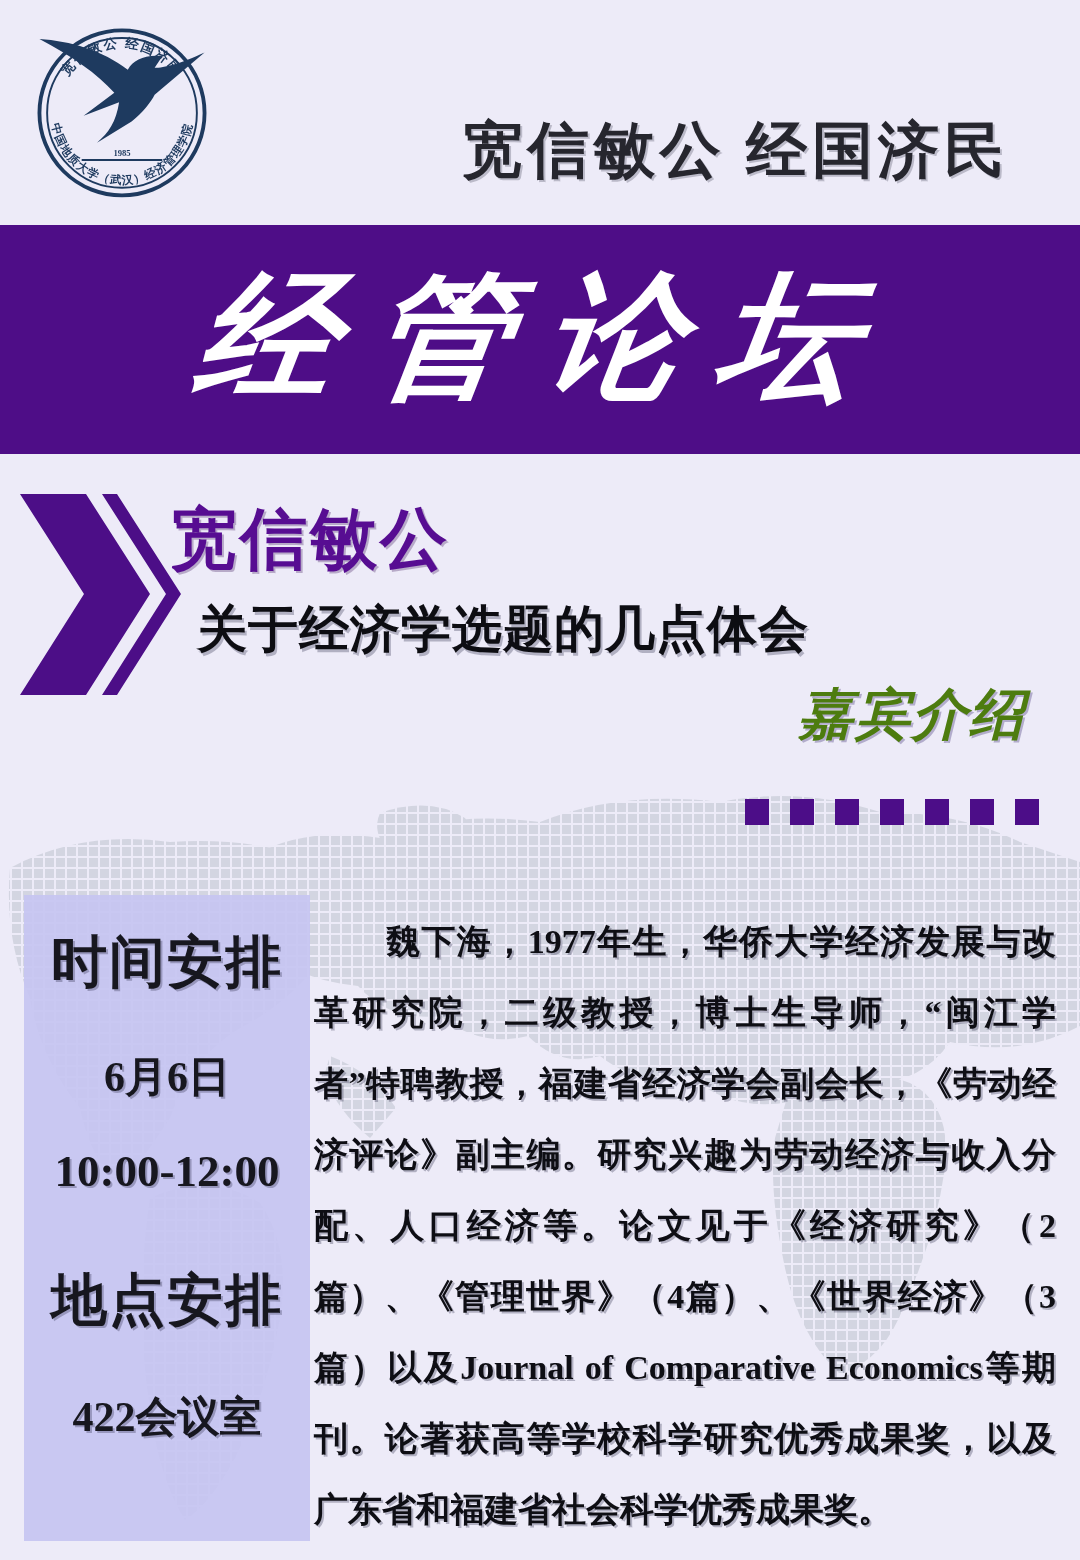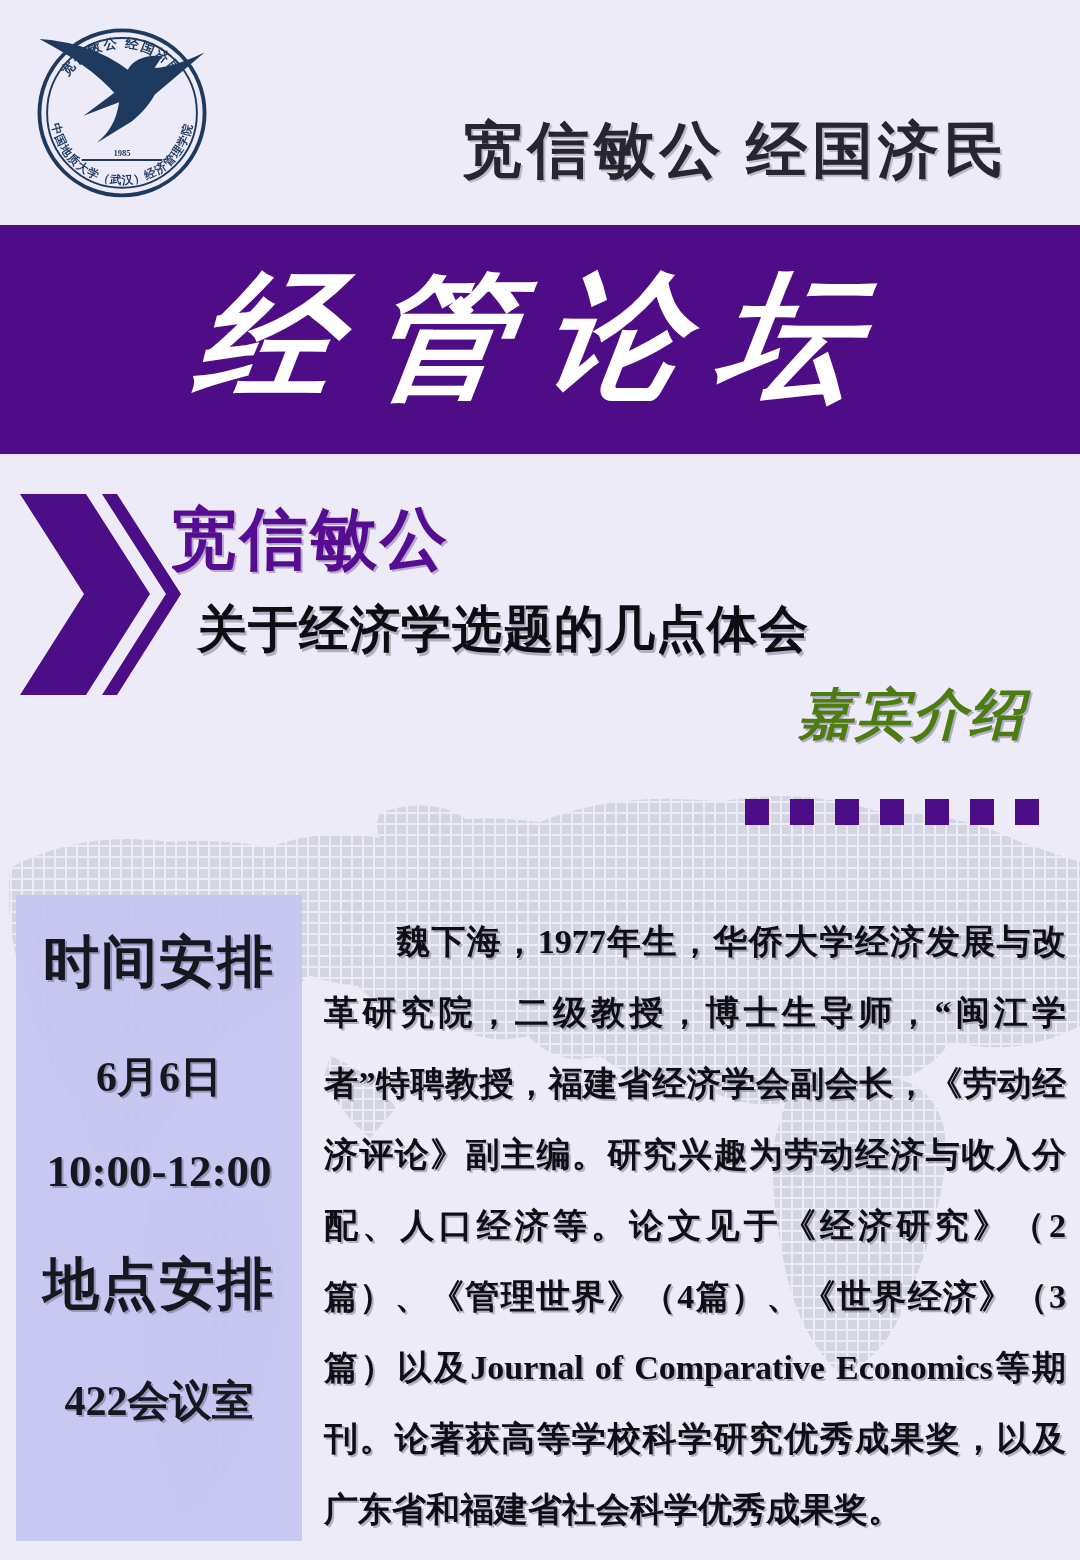--- a/index.html
+++ b/index.html
@@ -49,36 +49,36 @@
   
   .guest-label{
     position:absolute; left:798px; top:678px;
     font-size:55px; font-weight:bold; color:#4d7c0f; letter-spacing:2px;
     text-shadow:2px 2px 0 rgba(120,110,160,.5); white-space:nowrap;font-style:italic;
   }
   .dots{position:absolute; left:745px; top:799px; display:flex; gap:21px;}
   .dot{width:24px; height:26px; background:#4C0D88; display:inline-block;}
   
   .schedule{
-    position:absolute; left:16px; top:895px; width:286px; height:646px;
+    position:absolute; left:24px; top:895px; width:286px; height:646px;
     background:rgba(197,196,241,.92); text-align:center; color:#17171f;
   }
   .sch-big{
     font-size:56px; font-weight:bold; letter-spacing:2px;
     text-shadow:2px 2px 0 rgba(40,40,70,.3);
   }
   .sch-item{
     font-size:42px; font-weight:bold;
     text-shadow:2px 2px 0 rgba(40,40,70,.3);
   }
   .m1{margin-top:30px;} .m2{margin-top:48px;} .m3{margin-top:40px; font-size:45px;}
-  .m4{margin-top:50px;} .m5{margin-top:54px;} .m6{margin-top:50px;}
+  .m4{margin-top:66px;} .m5{margin-top:54px;} .m6{margin-top:50px;}
   
   .bio{
-    position:absolute; left:324px; top:906px; width:742px; margin:0;
+    position:absolute; left:314px; top:906px; width:742px; margin:0;
     font-size:34px; line-height:71px; font-weight:bold; color:#0e0e14;
     text-align:justify; text-indent:72px;
     text-shadow:2px 2px 0 rgba(40,40,70,.3);
   }
 </style>
 </head>
 <body>
 
 <div class="poster">
 

